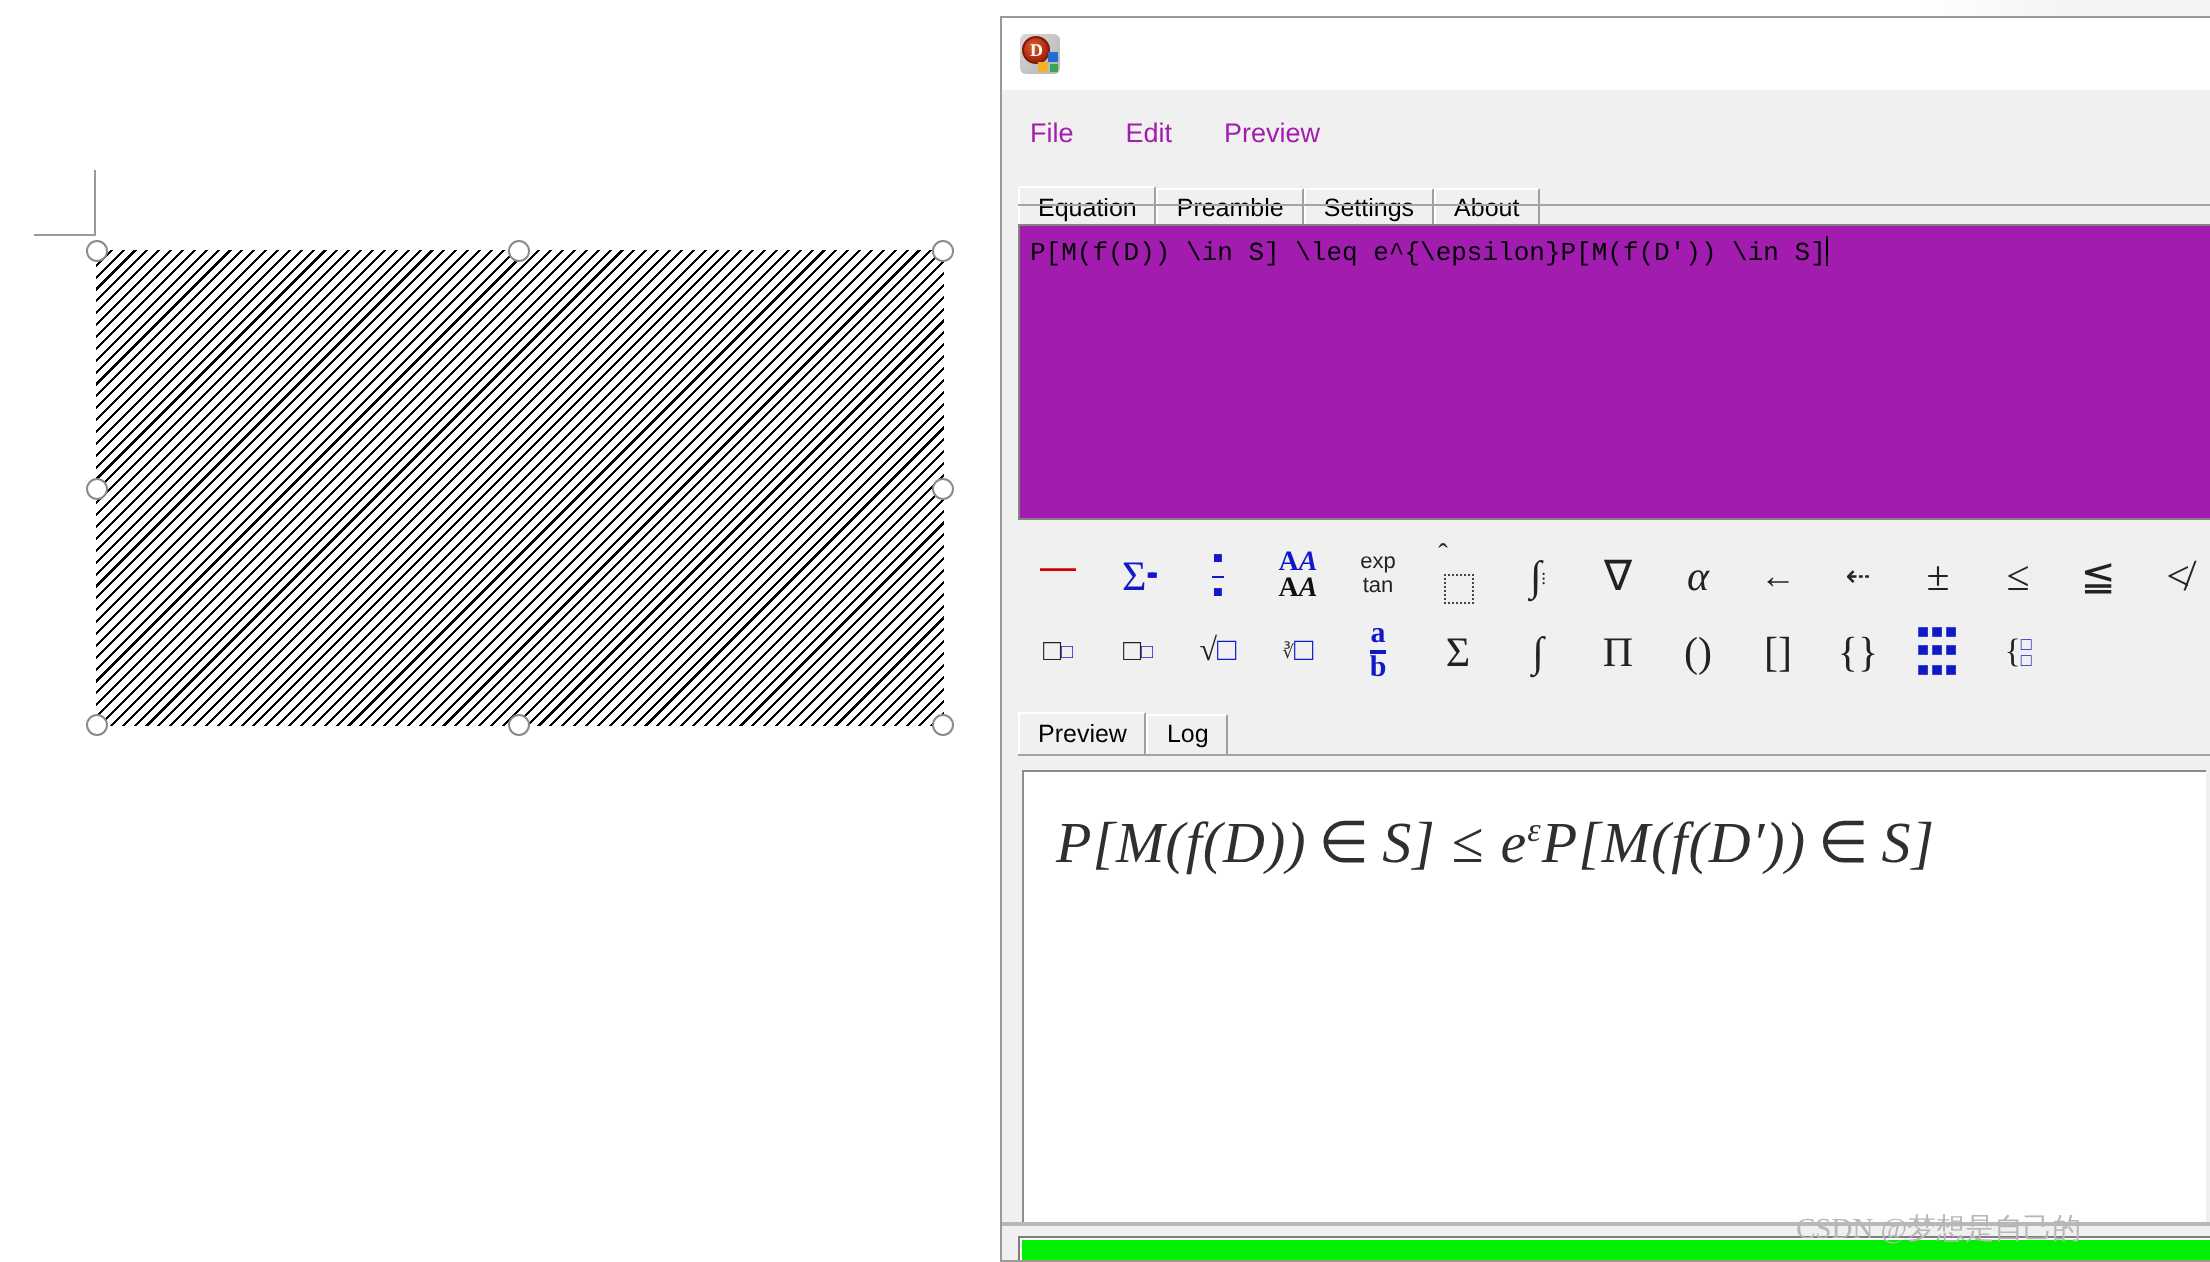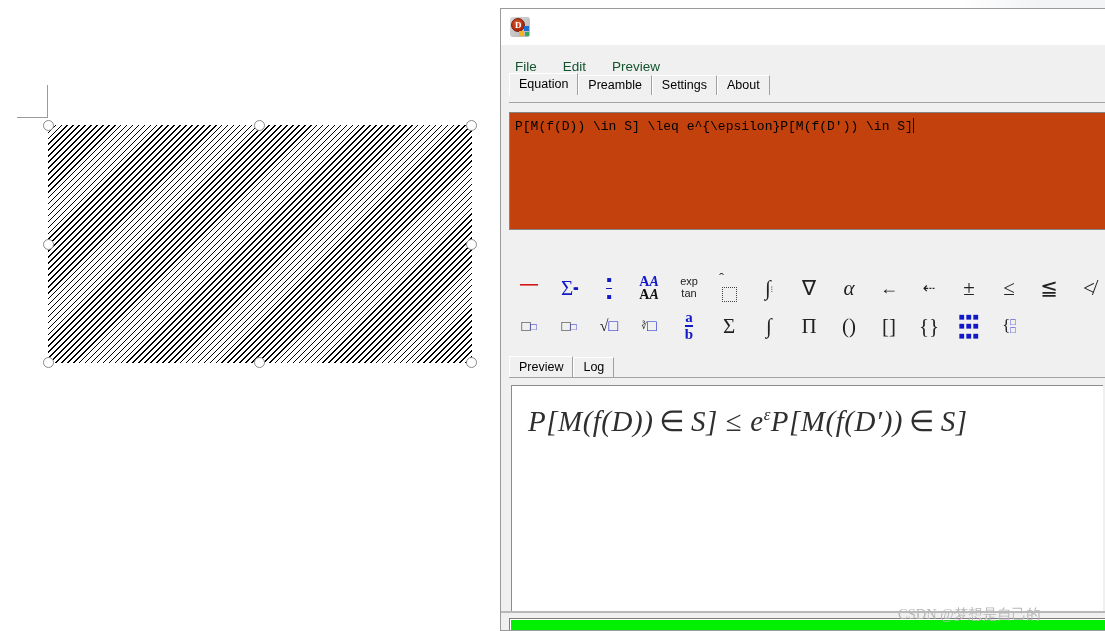--- a/index.html
+++ b/index.html
@@ -159,34 +159,34 @@
     left: 0; top: 45px;
     width: 612px; height: 24px;
     display: flex;
     align-items: center;
     padding-left: 12px;
     box-sizing: border-box;
     background: #f0f0f0;
   }
   .menu-item {
     font-size: 13.5px;
-    color: #14532d;
+    color: #a21caf;
     margin-right: 22px;
     padding: 1px 2px;
     white-space: nowrap;
     cursor: default;
   }
 
   
   .tabstrip {
     position: absolute;
-    left: 8px; top: 64px;
+    left: 8px; top: 84px;
     width: 596px; height: 22px;
     display: flex;
-    align-items: flex-end;
+    align-items: center;
   }
   .tab {
     height: 20px;
     line-height: 19px;
     padding: 0 9px;
     font-size: 12.5px;
     color: #000;
     background: #f0f0f0;
     border-left: 1px solid #ffffff;
     border-top: 1px solid #ffffff;
@@ -206,22 +206,22 @@
     position: absolute;
     left: 8px; top: 93px;
     width: 596px; height: 1px;
     background: #a4a4a4;
   }
 
   
   .editor-wrap {
     position: absolute;
     left: 8px; top: 103px;
-    width: 596px; height: 118px;
-    background: #c2410c;
+    width: 596px; height: 148px;
+    background: #a21caf;
     border: 1px solid #848484;
     border-right: none;
     box-sizing: border-box;
     overflow: hidden;
   }
   .editor-text {
     position: absolute;
     left: 5px; top: 5px;
     font-family: "Liberation Mono", monospace;
     font-size: 13px;

